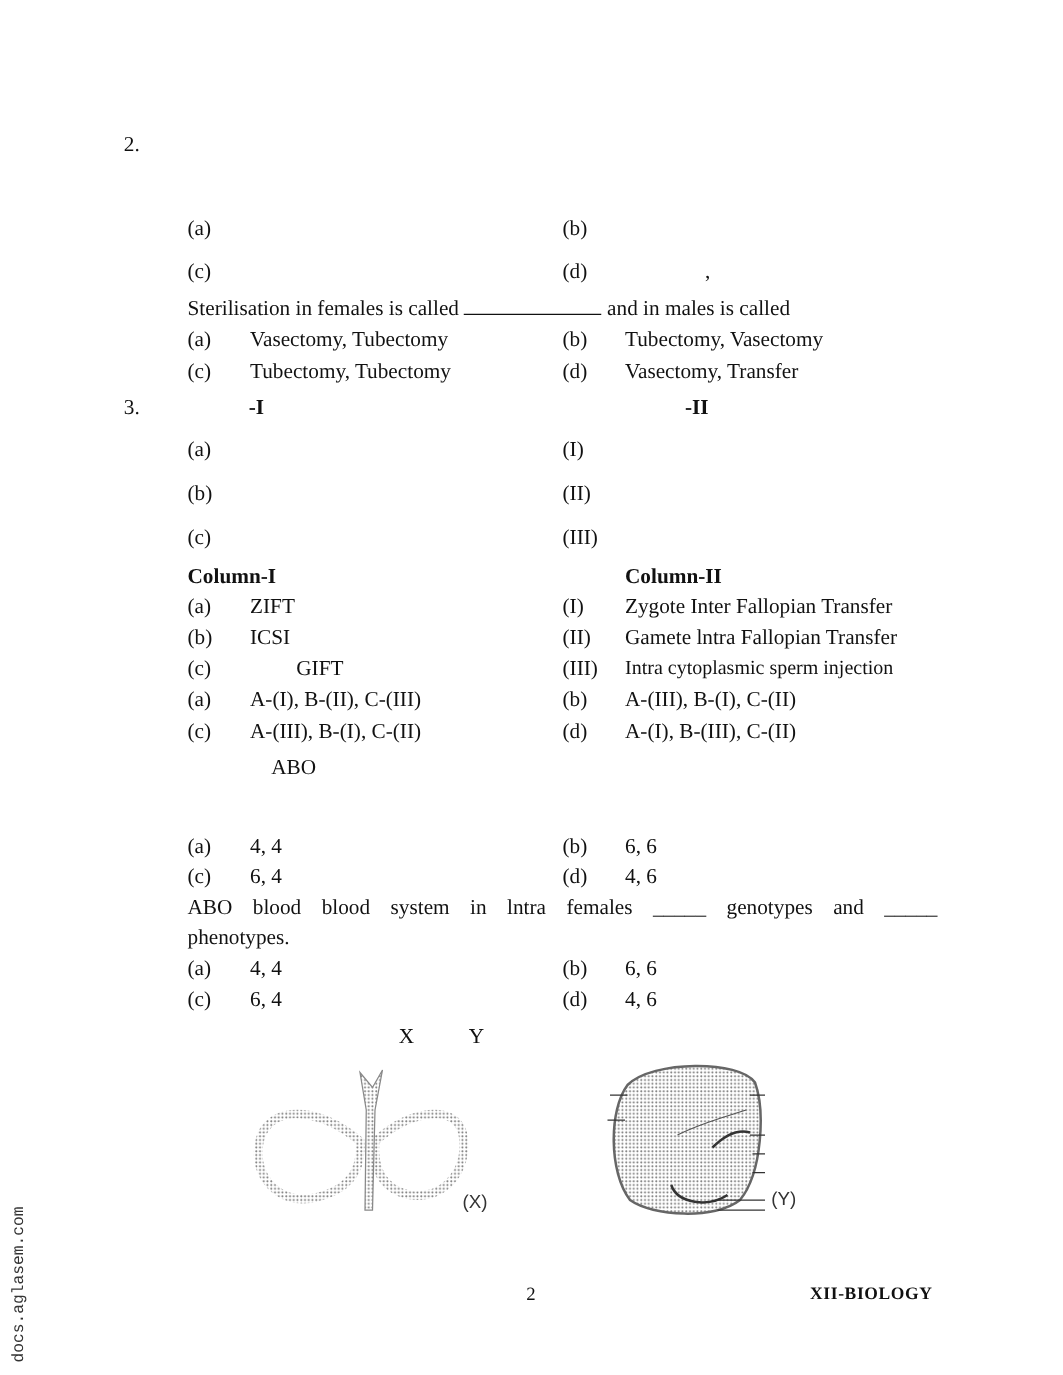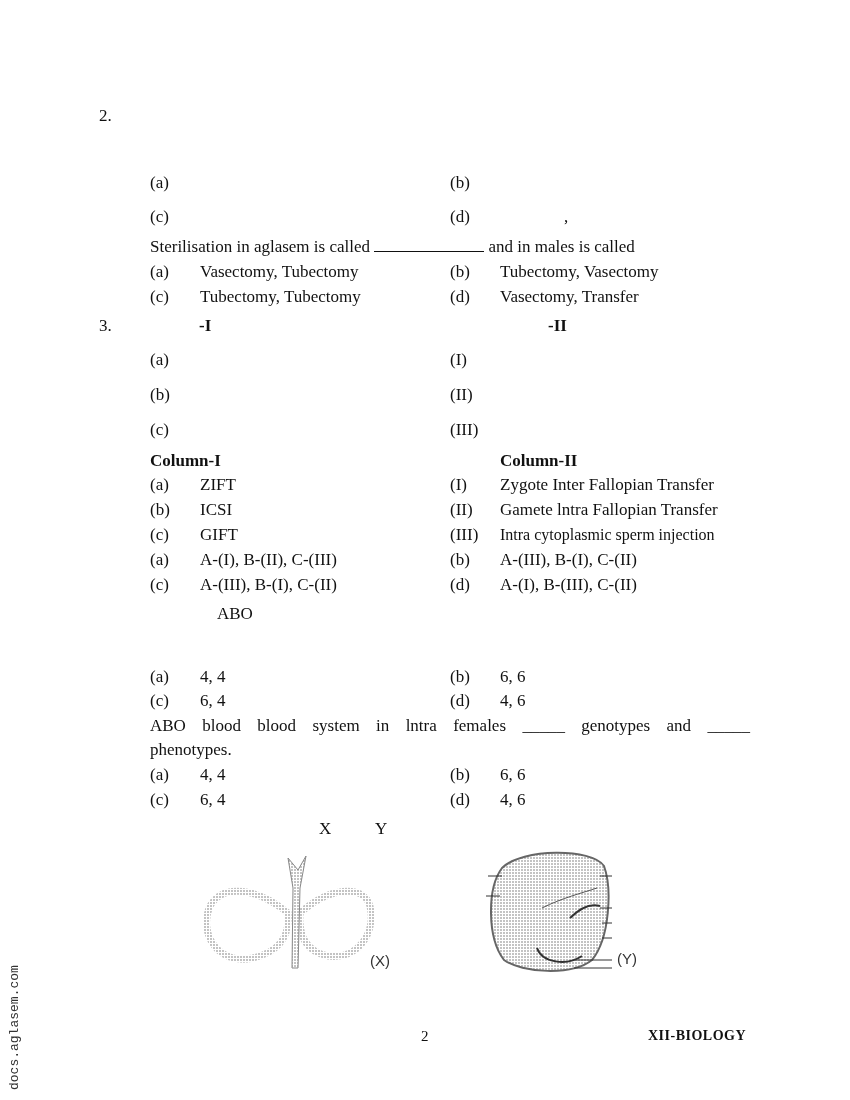--- a/index.html
+++ b/index.html
@@ -27,21 +27,21 @@
 
 <div class="abs qnum" style="top:107px;">2.</div>
 
 <div class="abs col-a-lbl" style="top:174px;">(a)</div>
 <div class="abs col-b-lbl" style="top:174px;">(b)</div>
 <div class="abs col-a-lbl" style="top:208px;">(c)</div>
 <div class="abs col-b-lbl" style="top:208px;">(d)</div>
 <div class="abs" style="left:564px;top:208px;">,</div>
 
 <div class="abs stem" style="top:238px;">
-  <span>Sterilisation in aglasem is called</span>
+  <span>Sterilisation in females is called</span>
   <span class="blank" style="width:110px;"></span>
   <span>and in males is called</span>
 </div>
 
 <div class="abs col-a-lbl" style="top:263px;">(a)</div>
 <div class="abs col-a-txt" style="top:263px;">Vasectomy, Tubectomy</div>
 <div class="abs col-b-lbl" style="top:263px;">(b)</div>
 <div class="abs col-b-txt" style="top:263px;">Tubectomy, Vasectomy</div>
 <div class="abs col-a-lbl" style="top:288px;">(c)</div>
 <div class="abs col-a-txt" style="top:288px;">Tubectomy, Tubectomy</div>
@@ -66,21 +66,21 @@
 <div class="abs col-a-txt" style="top:476px;">ZIFT</div>
 <div class="abs col-b-lbl" style="top:476px;">(I)</div>
 <div class="abs col-b-txt" style="top:476px;">Zygote Inter Fallopian Transfer</div>
 
 <div class="abs col-a-lbl" style="top:501px;">(b)</div>
 <div class="abs col-a-txt" style="top:501px;">ICSI</div>
 <div class="abs col-b-lbl" style="top:501px;">(II)</div>
 <div class="abs col-b-txt" style="top:501px;">Gamete lntra Fallopian Transfer</div>
 
 <div class="abs col-a-lbl" style="top:526px;">(c)</div>
-<div class="abs col-a-txt" style="top:526px;">GIFT</div>
+<div class="abs col-a-txt" style="top:526px;margin-left:37px;">GIFT</div>
 <div class="abs col-b-lbl" style="top:526px;">(III)</div>
 <div class="abs col-b-txt" style="top:527px;font-size:16px;">Intra cytoplasmic sperm injection</div>
 
 <div class="abs col-a-lbl" style="top:551px;">(a)</div>
 <div class="abs col-a-txt" style="top:551px;">A-(I), B-(II), C-(III)</div>
 <div class="abs col-b-lbl" style="top:551px;">(b)</div>
 <div class="abs col-b-txt" style="top:551px;">A-(III), B-(I), C-(II)</div>
 <div class="abs col-a-lbl" style="top:576px;">(c)</div>
 <div class="abs col-a-txt" style="top:576px;">A-(III), B-(I), C-(II)</div>
 <div class="abs col-b-lbl" style="top:576px;">(d)</div>

